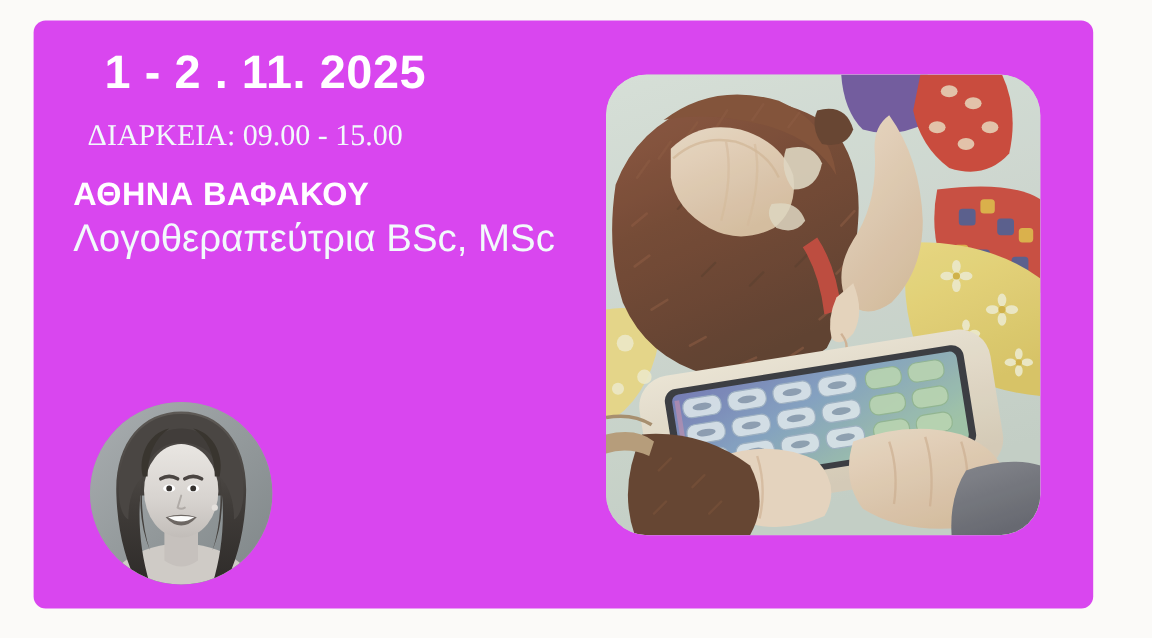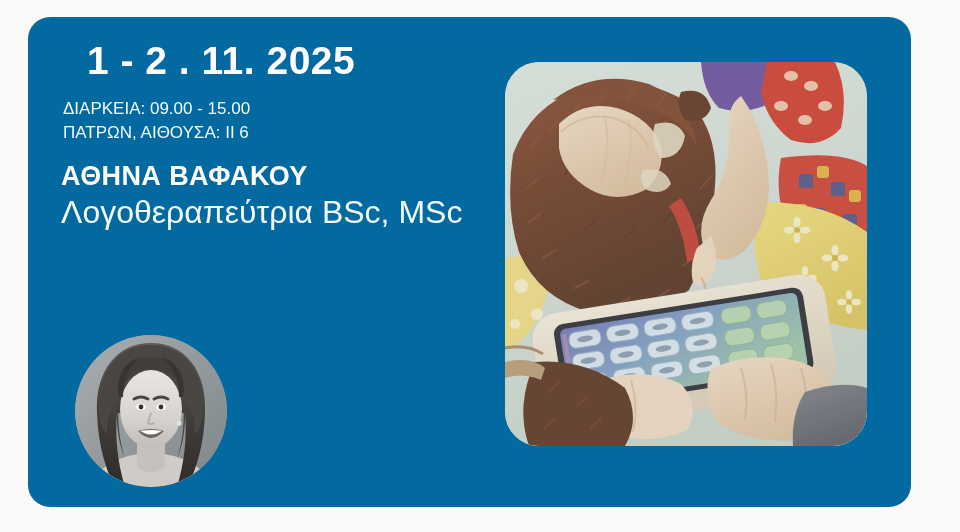--- a/index.html
+++ b/index.html
@@ -21,22 +21,22 @@
     background: #fbfaf8;
   }
 
   
   .panel {
     position: absolute;
     left: 28px;
     top: 17px;
     width: 883px;
     height: 490px;
-    background: #0369a1;
-    border-radius: 22px;
+    background: #d946ef;
+    border-radius: 10px;
     overflow: hidden;
   }
 
   
   .text-col {
     position: absolute;
     left: 33px;
     top: 24px;
     width: 440px;
   }
@@ -45,26 +45,27 @@
     font-size: 39px;
     font-weight: bold;
     color: #ffffff;
     letter-spacing: 0.5px;
     line-height: 1.05;
     margin: 0 0 16px 26px;
     white-space: nowrap;
   }
 
   .info-line {
-    font-size: 17px;
+    font-size: 25px;
     font-weight: 400;
     color: #f2fafb;
     line-height: 1.30;
-    margin: 2px;
+    margin: 12px;
     white-space: nowrap;
+    font-family: Liberation Serif, serif;
   }
 
   .speaker-name {
     font-size: 27px;
     font-weight: bold;
     color: #ffffff;
     letter-spacing: 0.4px;
     margin: 17px 0 2px 0;
     white-space: nowrap;
   }
@@ -110,21 +111,20 @@
 
   <div class="panel">
 
     <div class="text-col">
 
       <p class="date-line">1 - 2 . 11. 2025</p>
 
       <p class="info-line">ΔΙΑΡΚΕΙΑ: 09.00 - 15.00</p>
 
 
-      <p class="info-line">ΠΑΤΡΩΝ, ΑΙΘΟΥΣΑ:  ΙΙ 6</p>
 
       <p class="speaker-name">ΑΘΗΝΑ ΒΑΦΑΚΟΥ</p>
 
       <p class="speaker-title">Λογοθεραπεύτρια BSc, MSc</p>
     </div>
 
     <div class="avatar">
       <svg viewBox="0 0 152 152" xmlns="http://www.w3.org/2000/svg" aria-hidden="true">
         <defs>
           <clipPath id="avClip">

